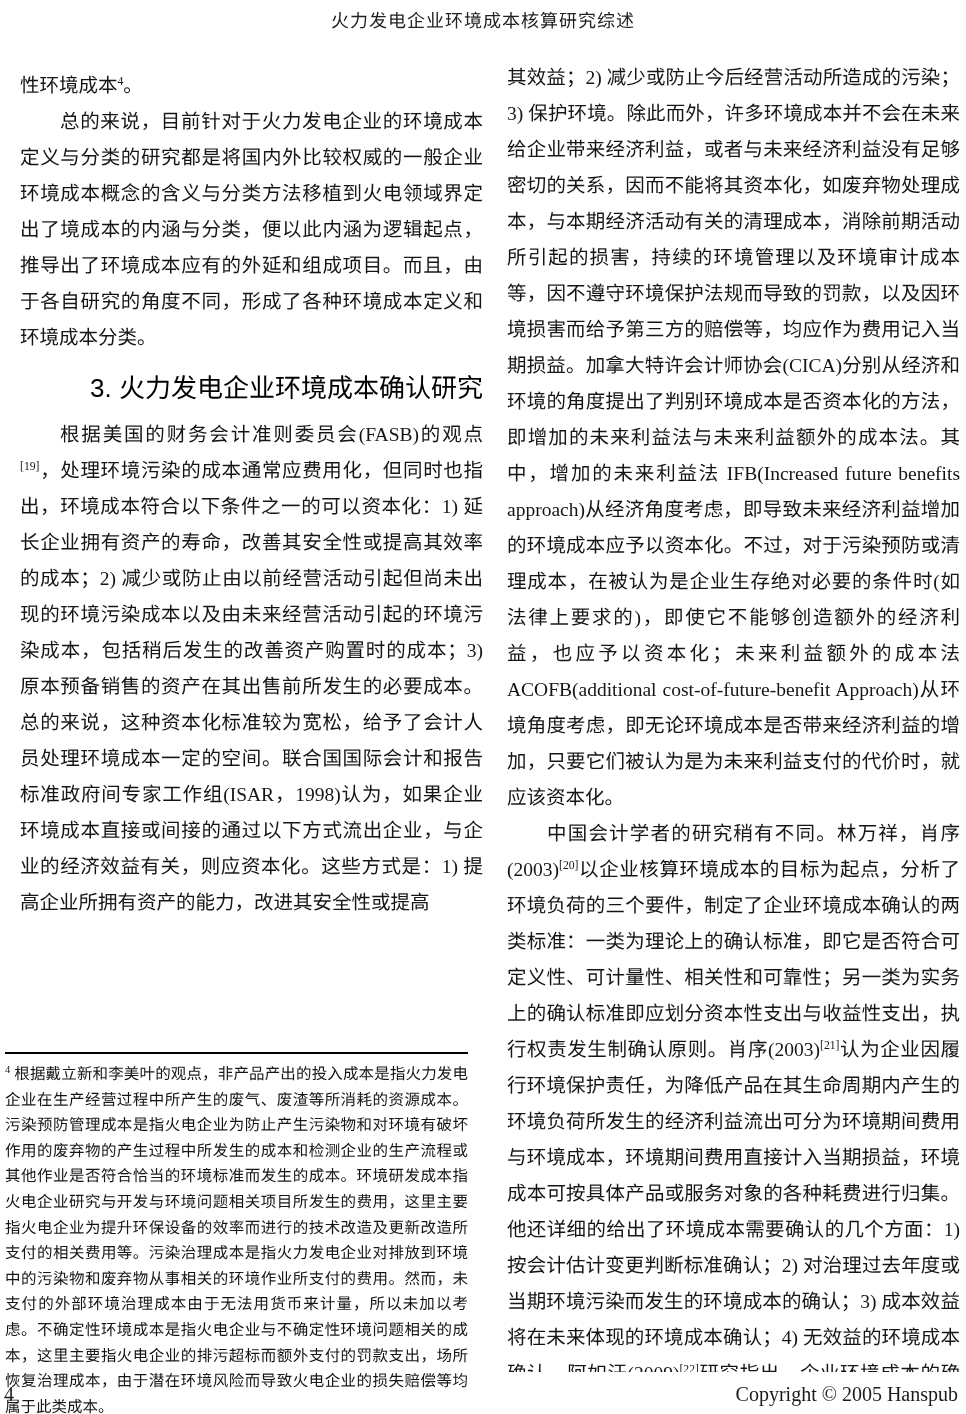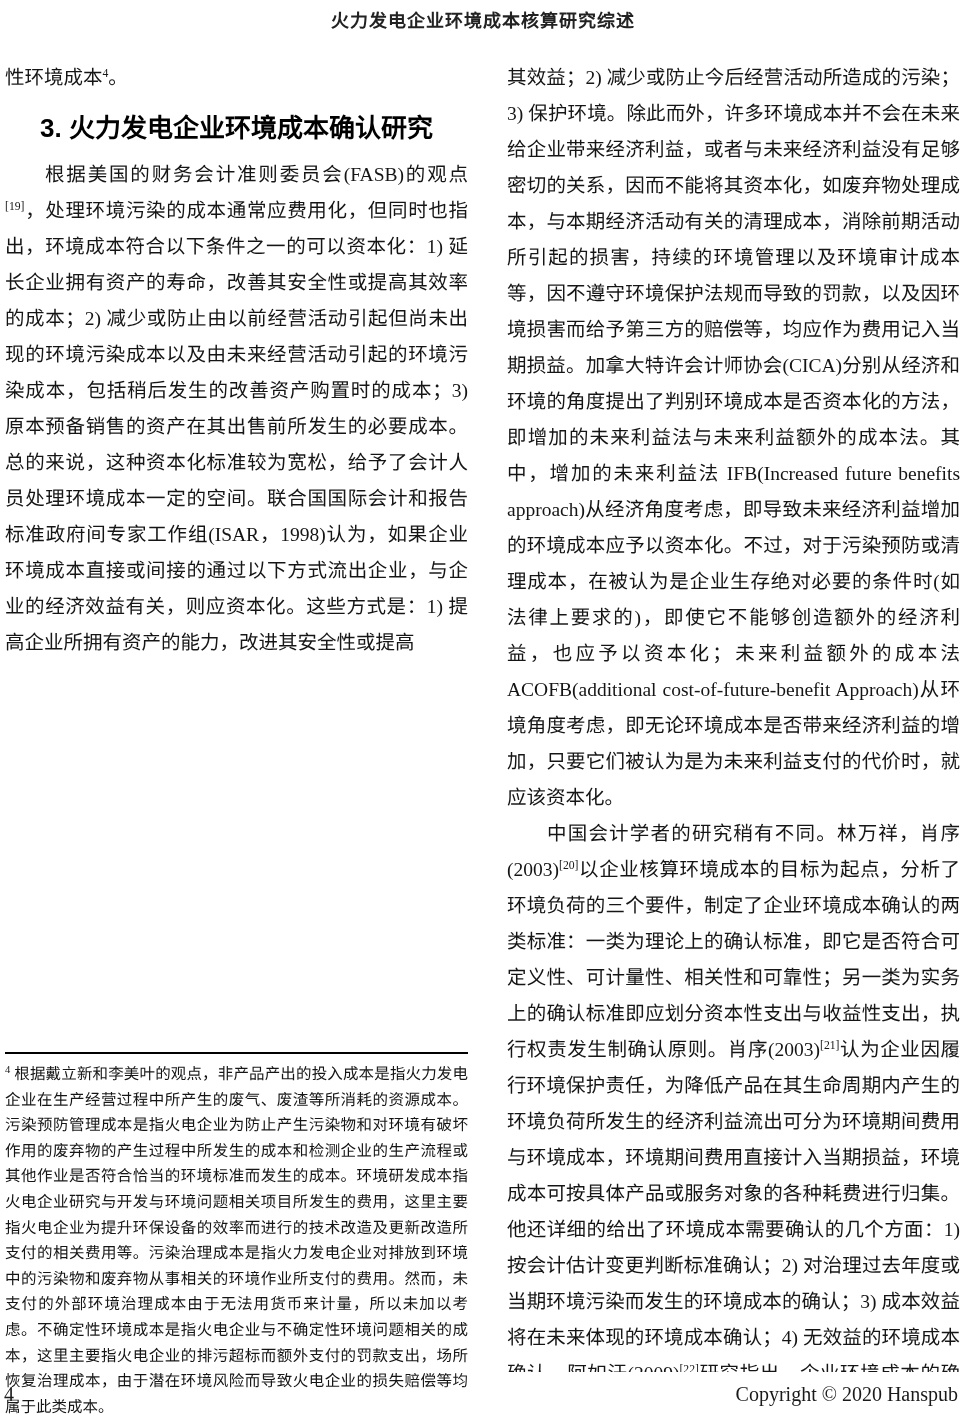--- a/index.html
+++ b/index.html
@@ -18,53 +18,53 @@
   }
   .header-title {
     position: absolute;
     top: 6px;
     left: 0;
     width: 100%;
     text-align: center;
     font-size: 18px;
     letter-spacing: 1px;
     color: #222;
-    font-weight: bold;
   }
   .col {
     position: absolute;
     top: 60px;
     text-align: justify;
     font-size: 19.5px;
     line-height: 36px;
     overflow: hidden;
   }
   .col-left {
-    left: 5px;
+    left: 20px;
     width: 463px;
     height: 990px;
+    margin-top: 8px;
   }
   .col-right {
     left: 507px;
     width: 453px;
     height: 1312px;
     font-family: Liberation Serif, serif;
   }
   .col p {
     margin: 0;
   }
   .p-indent {
     text-indent: 2.05em;
   }
   .section-heading {
     font-family: "Liberation Sans", "DejaVu Sans", sans-serif;
     font-size: 26px;
-    font-weight: bold;
+    font-weight: normal;
     margin: 14px 0 11px 0;
-    text-align: center;
+    text-align: right;
     color: #000;
     white-space: nowrap;
   }
   sup {
     font-size: 0.6em;
     line-height: 0;
     vertical-align: super;
   }
   .footnote {
     position: absolute;
@@ -101,33 +101,34 @@
 </style>
 </head>
 <body>
 
 <div class="page">
 
   <div class="header-title">火力发电企业环境成本核算研究综述</div>
 
   <div class="col col-left">
     <p><span>性环境成本</span><sup>4</sup><span>。</span></p>
+    <p class="p-indent">总的来说，目前针对于火力发电企业的环境成本定义与分类的研究都是将国内外比较权威的一般企业环境成本概念的含义与分类方法移植到火电领域界定出了境成本的内涵与分类，便以此内涵为逻辑起点，推导出了环境成本应有的外延和组成项目。而且，由于各自研究的角度不同，形成了各种环境成本定义和环境成本分类。</p>
     <h2 class="section-heading">3. 火力发电企业环境成本确认研究</h2>
     <p class="p-indent"></p>
     <p class="p-indent"><span>根据美国的财务会计准则委员会(FASB)的观点</span><sup>[19]</sup><span>，处理环境污染的成本通常应费用化，但同时也指出，环境成本符合以下条件之一的可以资本化：1) 延长企业拥有资产的寿命，改善其安全性或提高其效率的成本；2) 减少或防止由以前经营活动引起但尚未出现的环境污染成本以及由未来经营活动引起的环境污染成本，包括稍后发生的改善资产购置时的成本；3) 原本预备销售的资产在其出售前所发生的必要成本。总的来说，这种资本化标准较为宽松，给予了会计人员处理环境成本一定的空间。联合国国际会计和报告标准政府间专家工作组(ISAR，1998)认为，如果企业环境成本直接或间接的通过以下方式流出企业，与企业的经济效益有关，则应资本化。这些方式是：1) 提高企业所拥有资产的能力，改进其安全性或提高</span></p>
   </div>
 
   <div class="col col-right">
     <p>其效益；2) 减少或防止今后经营活动所造成的污染；3) 保护环境。除此而外，许多环境成本并不会在未来给企业带来经济利益，或者与未来经济利益没有足够密切的关系，因而不能将其资本化，如废弃物处理成本，与本期经济活动有关的清理成本，消除前期活动所引起的损害，持续的环境管理以及环境审计成本等，因不遵守环境保护法规而导致的罚款，以及因环境损害而给予第三方的赔偿等，均应作为费用记入当期损益。加拿大特许会计师协会(CICA)分别从经济和环境的角度提出了判别环境成本是否资本化的方法，即增加的未来利益法与未来利益额外的成本法。其中，增加的未来利益法 IFB(Increased future benefits approach)从经济角度考虑，即导致未来经济利益增加的环境成本应予以资本化。不过，对于污染预防或清理成本，在被认为是企业生存绝对必要的条件时(如法律上要求的)，即使它不能够创造额外的经济利益，也应予以资本化；未来利益额外的成本法 ACOFB(additional cost-of-future-benefit Approach)从环境角度考虑，即无论环境成本是否带来经济利益的增加，只要它们被认为是为未来利益支付的代价时，就应该资本化。</p>
     <p class="p-indent"><span>中国会计学者的研究稍有不同。林万祥，肖序(2003)</span><sup>[20]</sup><span>以企业核算环境成本的目标为起点，分析了环境负荷的三个要件，制定了企业环境成本确认的两类标准：一类为理论上的确认标准，即它是否符合可定义性、可计量性、相关性和可靠性；另一类为实务上的确认标准即应划分资本性支出与收益性支出，执行权责发生制确认原则。肖序(2003)</span><sup>[21]</sup><span>认为企业因履行环境保护责任，为降低产品在其生命周期内产生的环境负荷所发生的经济利益流出可分为环境期间费用与环境成本，环境期间费用直接计入当期损益，环境成本可按具体产品或服务对象的各种耗费进行归集。他还详细的给出了环境成本需要确认的几个方面：1) 按会计估计变更判断标准确认；2) 对治理过去年度或当期环境污染而发生的环境成本的确认；3) 成本效益将在未来体现的环境成本确认；4) 无效益的环境成本确认。阿如汗(2009)</span><sup>[22]</sup><span>研究指出，企业环境成本的确认条件应根据传统会计对成本确认的相关规定，并结合环保法律、法规对环境成本的确认标准进行推定。认为环境相关的支出满足以下两个条件应</span></p>
   </div>
 
   <div class="footnote">
     <hr class="fn-rule">
     <p class="fn-text"><sup>4</sup> <span>根据戴立新和李美叶的观点，非产品产出的投入成本是指火力发电企业在生产经营过程中所产生的废气、废渣等所消耗的资源成本。污染预防管理成本是指火电企业为防止产生污染物和对环境有破坏作用的废弃物的产生过程中所发生的成本和检测企业的生产流程或其他作业是否符合恰当的环境标准而发生的成本。环境研发成本指火电企业研究与开发与环境问题相关项目所发生的费用，这里主要指火电企业为提升环保设备的效率而进行的技术改造及更新改造所支付的相关费用等。污染治理成本是指火力发电企业对排放到环境中的污染物和废弃物从事相关的环境作业所支付的费用。然而，未支付的外部环境治理成本由于无法用货币来计量，所以未加以考虑。不确定性环境成本是指火电企业与不确定性环境问题相关的成本，这里主要指火电企业的排污超标而额外支付的罚款支出，场所恢复治理成本，由于潜在环境风险而导致火电企业的损失赔偿等均属于此类成本。</span></p>
   </div>
 
   <div class="footer">
     <span>4</span>
-    <span>Copyright © 2020 Hanspub</span>
+    <span>Copyright © 2005 Hanspub</span>
   </div>
 
 </div>
 
 </body></html>

